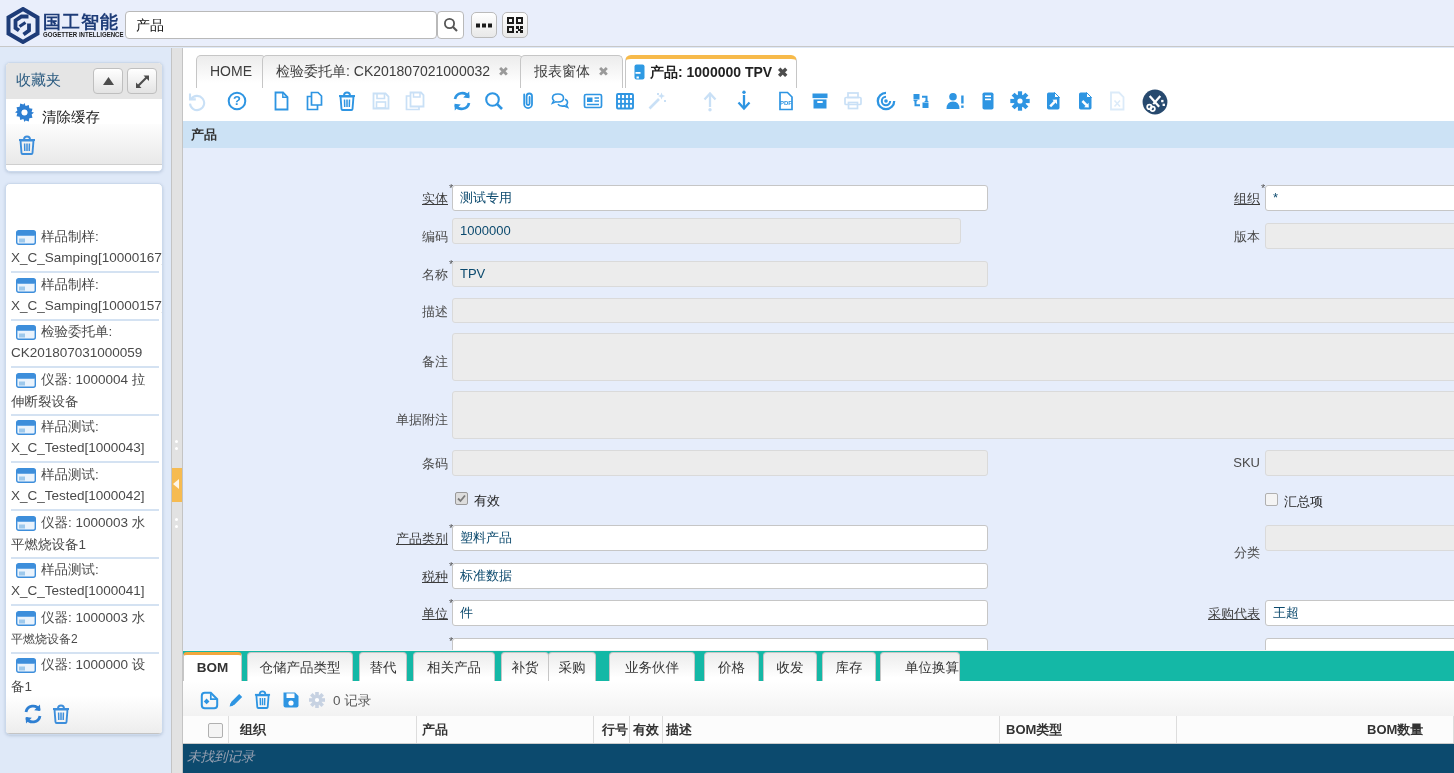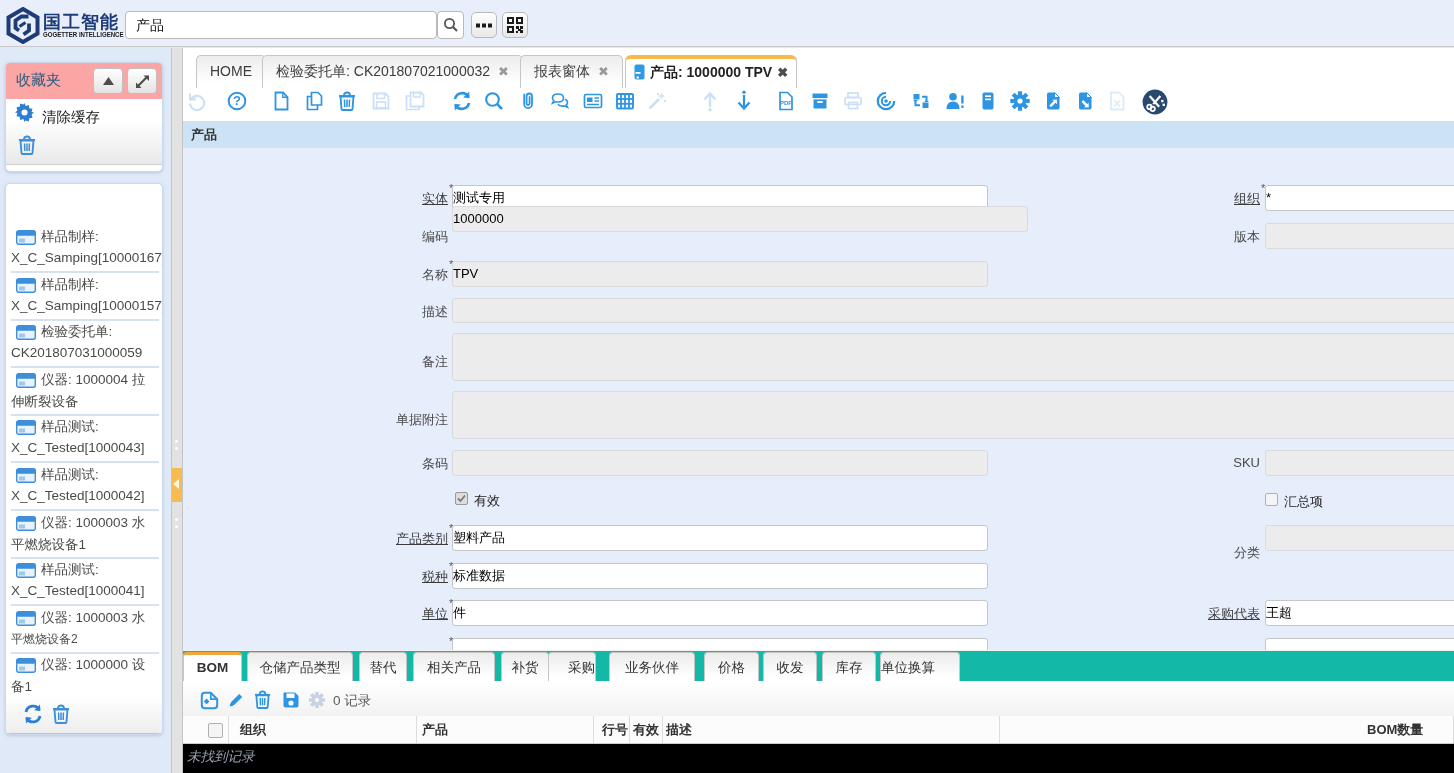--- a/index.html
+++ b/index.html
@@ -1,46 +1,46 @@
 <!DOCTYPE html>
 <html><head><meta charset="utf-8"><style>
 *{margin:0;padding:0;box-sizing:border-box}
 html,body{width:1454px;height:773px;overflow:hidden;font-family:"Liberation Sans",sans-serif;background:#dfe9f8}
 .abs{position:absolute}
 #topbar{position:absolute;left:0;top:0;width:1454px;height:47px;background:#e9eefb;border-bottom:1px solid #c8c8c8}
 #sidebar{position:absolute;left:0;top:48px;width:170px;height:725px;background:#dfe9f8}
 .panel{position:absolute;left:5px;width:158px;background:#fff;border:1px solid #cbd9ec;border-radius:5px;box-shadow:0 1px 3px rgba(120,140,170,.35);overflow:hidden}
-.phead{height:36px;background:#fca5a5;position:relative}
+.phead{height:36px;background:#e5e5e5;position:relative}
 .phead .ptitle{position:absolute;left:10px;top:8px;font-size:15px;color:#2b5b80}
 .pbtn{position:absolute;top:5px;width:30px;height:26px;background:linear-gradient(#ffffff,#e3e3e3);border:1px solid #bfbfbf;border-radius:4px;text-align:center;color:#444}
 #splitter{position:absolute;left:171px;top:48px;width:12px;height:725px;background:#e2e2e2;border-left:1px solid #c4c4c4;border-right:1px solid #c4c4c4;box-sizing:border-box}
 #shandle{position:absolute;left:0;top:420px;width:10px;height:34px;background:#f6bb51}
 #main{position:absolute;left:183px;top:48px;width:1271px;height:725px;background:#fff}
 .ttab{position:absolute;top:7px;height:33px;background:linear-gradient(#ececec,#ffffff 85%);border:1px solid #c6c6c6;border-bottom:none;border-radius:5px 5px 0 0;font-size:14px;color:#3d3d3d;line-height:31px;padding:0 13px;white-space:nowrap}
 .ttab.active{background:#fff;border-top:4px solid #f7ba4a;line-height:26px;font-weight:bold;color:#222;border-radius:6px 6px 0 0;padding:0 8px}
 .tx{color:#9a9a9a;font-size:13px;margin-left:8px;font-family:"Liberation Sans",sans-serif}
 #toolbar{position:absolute;left:0;top:40px;width:1271px;height:33px;background:#fff}
 #caption{position:absolute;left:0;top:73px;width:1271px;height:27px;background:#cce2f5;font-size:13px;font-weight:bold;color:#333;line-height:27px;padding-left:8px}
 #form{position:absolute;left:0;top:100px;width:1271px;height:502px;background:#e6edfb;overflow:hidden}
 .flabel{position:absolute;width:150px;text-align:right;font-size:13px;color:#4a4a4a;white-space:nowrap}
 .flabel.lk{text-decoration:underline;color:#3c3c3c}
 .star{position:absolute;font-size:11px;color:#555}
-.inp{position:absolute;height:26px;background:#fff;border:1px solid #c6c6c6;border-radius:3px;font-size:13px;color:#000000;line-height:24px;white-space:nowrap}
+.inp{position:absolute;height:26px;background:#fff;border:1px solid #c6c6c6;border-radius:3px;font-size:13px;color:#0c4a6e;line-height:24px;padding-left:7px;white-space:nowrap}
 .inp.ro{background:#ececec;border-color:#dadada}
 .cb{position:absolute;width:13px;height:13px;border:1px solid #b0b0b0;background:#f4f4f4;border-radius:2px}
 .cb.ck{background:#ddd;border-color:#999}
 .cblab{position:absolute;font-size:13px;color:#222}
 #bottom{position:absolute;left:0;top:602px;width:1271px;height:123px}
 #btabs{position:absolute;left:0;top:0;width:1271px;height:31px;background:#14b8a6;border-top:1px solid #f2f2f2}
 .btab{display:inline-block;height:30px;margin:1px 3px 0 0;background:linear-gradient(#ececec,#ffffff 85%);border:1px solid #c6c6c6;border-bottom:none;border-radius:4px 4px 0 0;font-size:13.5px;color:#333;line-height:29px;padding:0 13px;vertical-align:top}
 .btab.active{background:#fff;border-top:3px solid #f2a73d;line-height:25px;font-weight:bold;height:31px}
 #btbar{position:absolute;left:0;top:31px;width:1271px;height:35px;background:linear-gradient(#ffffff,#f2f2f2)}
 #bthead{position:absolute;left:0;top:66px;width:1271px;height:28px;background:#fcfcfc;border-bottom:1px solid #ccc;font-size:13px;font-weight:bold;color:#333}
 .hcol{position:absolute;top:0;height:27px;line-height:27px;border-right:1px solid #ddd;padding-left:4px}
-#btbody{position:absolute;left:0;top:94px;width:1271px;height:29px;background:#000000;font-style:italic;color:#9aa2b2;font-size:13.5px;padding:4px 0 0 4px}
+#btbody{position:absolute;left:0;top:94px;width:1271px;height:29px;background:#0c4a6e;font-style:italic;color:#9aa2b2;font-size:13.5px;padding:4px 0 0 4px}
 svg{display:block}
 .ti{position:absolute;top:2px}
 </style></head><body>
 <div id="topbar">
  <svg class="abs" style="left:6px;top:7px" width="34" height="37" viewBox="0 0 34 37">
   <path d="M17 2 L31.5 10.5 L31.5 26.5 L17 35 L2.5 26.5 L2.5 10.5 Z" fill="none" stroke="#1e3c78" stroke-width="4"></path>
   <path d="M22.5 9.5 L15.5 9.5 L9.5 13.5 L9.5 21 L13 23.5" fill="none" stroke="#1e3c78" stroke-width="3.8"></path>
   <path d="M23 16.5 L23 23.5 L17.5 27.5" fill="none" stroke="#1e3c78" stroke-width="3.8"></path>
   <path d="M13.5 19.5 L19.5 15.5" stroke="#1e3c78" stroke-width="3.2"></path>
  </svg>
@@ -383,21 +383,21 @@
 </div>
 <div id="caption">产品</div>
 <div id="form">
 <div class="flabel lk" style="left:115px;top:42px">实体</div>
 <div class="star" style="left:266px;top:34px">*</div>
 <div class="inp" style="left:269px;top:37px;width:536px;height:26px">测试专用</div>
 <div class="flabel lk" style="left:927px;top:42px">组织</div>
 <div class="star" style="left:1078px;top:34px">*</div>
 <div class="inp" style="left:1082px;top:37px;width:380px;height:26px">*</div>
 <div class="flabel" style="left:115px;top:80px">编码</div>
-<div class="inp ro" style="left:269px;top:58px;width:576px;height:26px">1000000</div>
+<div class="inp ro" style="left:269px;top:70px;width:509px;height:26px">1000000</div>
 <div class="flabel" style="left:927px;top:80px">版本</div>
 <div class="inp ro" style="left:1082px;top:75px;width:380px;height:26px"></div>
 <div class="flabel" style="left:115px;top:118px">名称</div>
 <div class="star" style="left:266px;top:110px">*</div>
 <div class="inp ro" style="left:269px;top:113px;width:536px;height:26px">TPV</div>
 <div class="flabel" style="left:115px;top:155px">描述</div>
 <div class="inp ro" style="left:269px;top:150px;width:1020px;height:25px"></div>
 <div class="flabel" style="left:115px;top:205px">备注</div>
 <div class="inp ro" style="left:269px;top:185px;width:1020px;height:48px"></div>
 <div class="flabel" style="left:115px;top:263px">单据附注</div>
@@ -431,26 +431,26 @@
 <div class="inp" style="left:269px;top:490px;width:536px;height:26px"></div>
 <div class="inp" style="left:1082px;top:490px;width:380px;height:26px"></div>
 </div>
 <div id="bottom">
 <div id="btabs">
 <div class="btab active" style="position:absolute;left:0px;width:59px;text-align:center;padding:0">BOM</div>
 <div class="btab" style="position:absolute;left:64px;width:106px;text-align:center;padding:0">仓储产品类型</div>
 <div class="btab" style="position:absolute;left:176px;width:48px;text-align:center;padding:0">替代</div>
 <div class="btab" style="position:absolute;left:230px;width:82px;text-align:center;padding:0">相关产品</div>
 <div class="btab" style="position:absolute;left:318px;width:48px;text-align:center;padding:0">补货</div>
-<div class="btab" style="position:absolute;left:365px;width:48px;text-align:right;padding:0">采购</div>
+<div class="btab" style="position:absolute;left:365px;width:48px;text-align:center;padding:0">采购</div>
 <div class="btab" style="position:absolute;left:426px;width:86px;text-align:center;padding:0">业务伙伴</div>
 <div class="btab" style="position:absolute;left:521px;width:55px;text-align:center;padding:0">价格</div>
 <div class="btab" style="position:absolute;left:580px;width:54px;text-align:center;padding:0">收发</div>
 <div class="btab" style="position:absolute;left:639px;width:54px;text-align:center;padding:0">库存</div>
-<div class="btab" style="position:absolute;left:697px;width:80px;text-align:left;padding:0">单位换算</div>
+<div class="btab" style="position:absolute;left:697px;width:80px;text-align:right;padding:0">单位换算</div>
 </div>
 <div id="btbar">
 <svg class="abs" style="left:17px;top:10px" width="19" height="19" viewBox="0 0 19 19">
           <path d="M10.8 1.8 H4.8 Q1.8 1.8 1.8 4.8 V14.2 Q1.8 17.2 4.8 17.2 H14.2 Q17.2 17.2 17.2 14.2 V8.2 Z" fill="none" stroke="#2e95e2" stroke-width="2"></path>
           <path d="M10.8 2.5 V8.2 H16.8" fill="none" stroke="#2e95e2" stroke-width="1.7"></path>
           <rect x="4.6" y="8.4" width="4" height="4" fill="#2e95e2" transform="rotate(45 6.6 10.4)"></rect>
         </svg>
 <svg class="abs" style="left:44px;top:10px" width="18" height="18" viewBox="0 0 18 18">
           <path d="M3.2 14.8 L4.2 11 L12.2 3 L15.2 6 L7.2 14 Z" fill="#2e95e2"></path>
           <path d="M2.6 15.6 L6.3 14.7 L3.5 11.9 Z" fill="#2e95e2"></path>
@@ -482,18 +482,19 @@
         </svg>
 <div class="abs" style="left:150px;top:11px;font-size:13.5px;color:#5a5a5a">0 记录</div>
 </div>
 <div id="bthead">
 <div class="hcol" style="left:0px;width:46px;padding-left:8px"></div>
 <div class="hcol" style="left:46px;width:188px;padding-left:11px">组织</div>
 <div class="hcol" style="left:234px;width:177px;padding-left:5px">产品</div>
 <div class="hcol" style="left:411px;width:36px;padding-left:8px">行号</div>
 <div class="hcol" style="left:447px;width:33px;padding-left:3px">有效</div>
 <div class="hcol" style="left:480px;width:337px;padding-left:3px">描述</div>
+<div class="hcol" style="left:817px;width:177px;padding-left:6px">BOM类型</div>
 <div class="hcol" style="left:1179px;width:92px;padding-left:5px">BOM数量</div>
 <div class="cb" style="left:25px;top:7px;width:15px;height:15px"></div>
 </div>
 <div id="btbody">未找到记录</div>
 </div>
 </div>
 
 </body></html>

